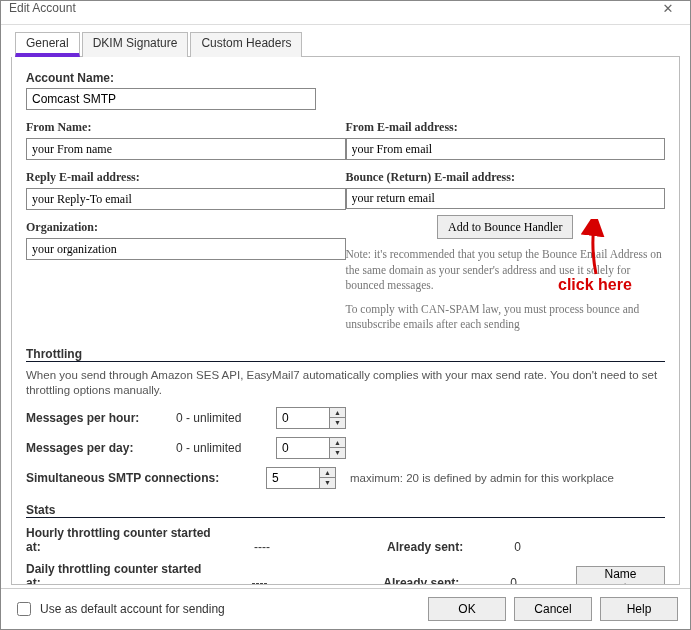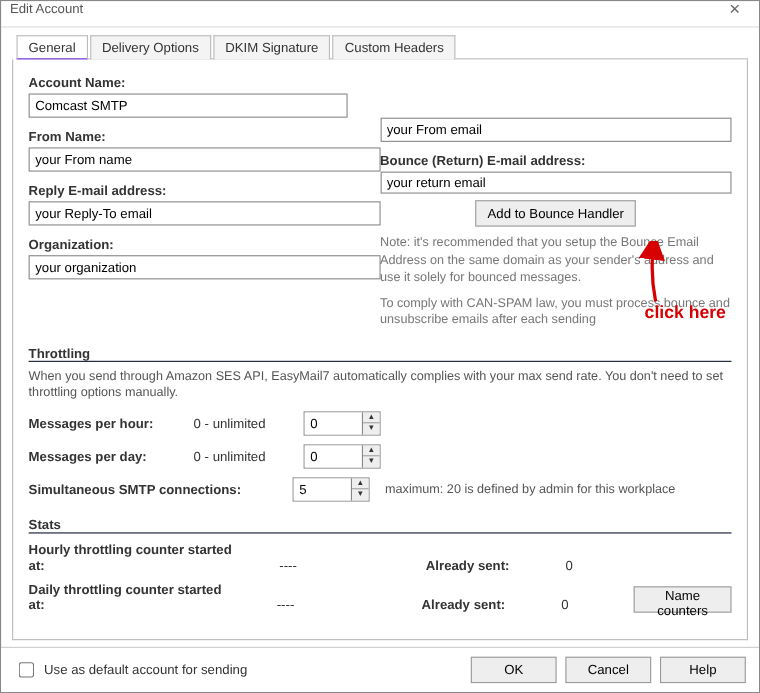--- a/index.html
+++ b/index.html
@@ -52,31 +52,32 @@
     border-bottom: none;
     background: #f4f4f4;
     margin-right: 2px;
     position: relative;
     top: 1px;
     cursor: default;
     font-size: 12px;
   }
   .tab.active {
     background: #fff;
-    border-bottom: 1px solid #6d28d9;
+    border-bottom: 4px solid #6d28d9;
   }
   .pane {
     border: 1px solid #bbb;
     border-top: none;
     padding: 12px 14px 10px 14px;
     height: 528px;
     overflow: hidden;
   }
   .row {
     display: flex;
+    font-family: Liberation Serif, serif;
   }
   .col {
     flex: 1;
     display: flex;
     flex-direction: column;
     min-width: 0;
   }
   label.fld {
     font-weight: bold;
     font-size: 12px;
@@ -203,21 +204,20 @@
 
 <div class="window">
   <div class="titlebar">
     <span>Edit Account</span>
     <div class="close">✕</div>
   </div>
 
   <div class="content">
     <div class="tabs">
       <div class="tab active">General</div>
-      <div class="tab">Delivery Options</div>
       <div class="tab">DKIM Signature</div>
       <div class="tab">Custom Headers</div>
     </div>
 
     <div class="pane">
       <label class="fld" style="margin-top:2px">Account Name:</label>
       <input type="text" style="width: 290px;" value="Comcast SMTP">
 
       <div class="row">
         <div class="col">
@@ -225,20 +225,21 @@
           <input type="text" value="your From name" style="">
 
           <label class="fld">Reply E-mail address:</label>
           <input type="text" value="your Reply-To email" style="">
 
           <label class="fld">Organization:</label>
           <input type="text" value="your organization" style="">
         </div>
 
         <div class="col">
+          <label class="fld">From E-mail address:</label>
           <input type="text" value="your From email" style="">
 
           <label class="fld">Bounce (Return) E-mail address:</label>
           <div class="bounce-row">
             <input type="text" value="your return email" style="">
             <button class="std" style="white-space:nowrap">Add to Bounce Handler</button>
           </div>
 
           <div class="note">Note: it's recommended that you setup the Bounce Email Address on the same domain as your sender's address and use it solely for bounced messages.</div>
           <div class="note">To comply with CAN-SPAM law, you must process bounce and unsubscribe emails after each sending</div>
@@ -319,14 +320,14 @@
   </div>
 
   <svg class="arrow" style="left:575px;top:218px" width="40" height="60">
     <defs>
         <marker id="ah" markerWidth="8" markerHeight="8" refX="4" refY="4" orient="auto">
           <path d="M0,0 L8,4 L0,8 Z" fill="#d60000"></path>
         </marker>
       </defs>
     <path d="M20,55 Q15,30 18,5" stroke="#d60000" stroke-width="3" fill="none" marker-end="url(#ah)"></path>
   </svg>
-  <div class="annotation" style="left:585px;top:275px">click here</div>
+  <div class="annotation" style="left:557px;top:275px">click here</div>
 </div>
 
 </body></html>

